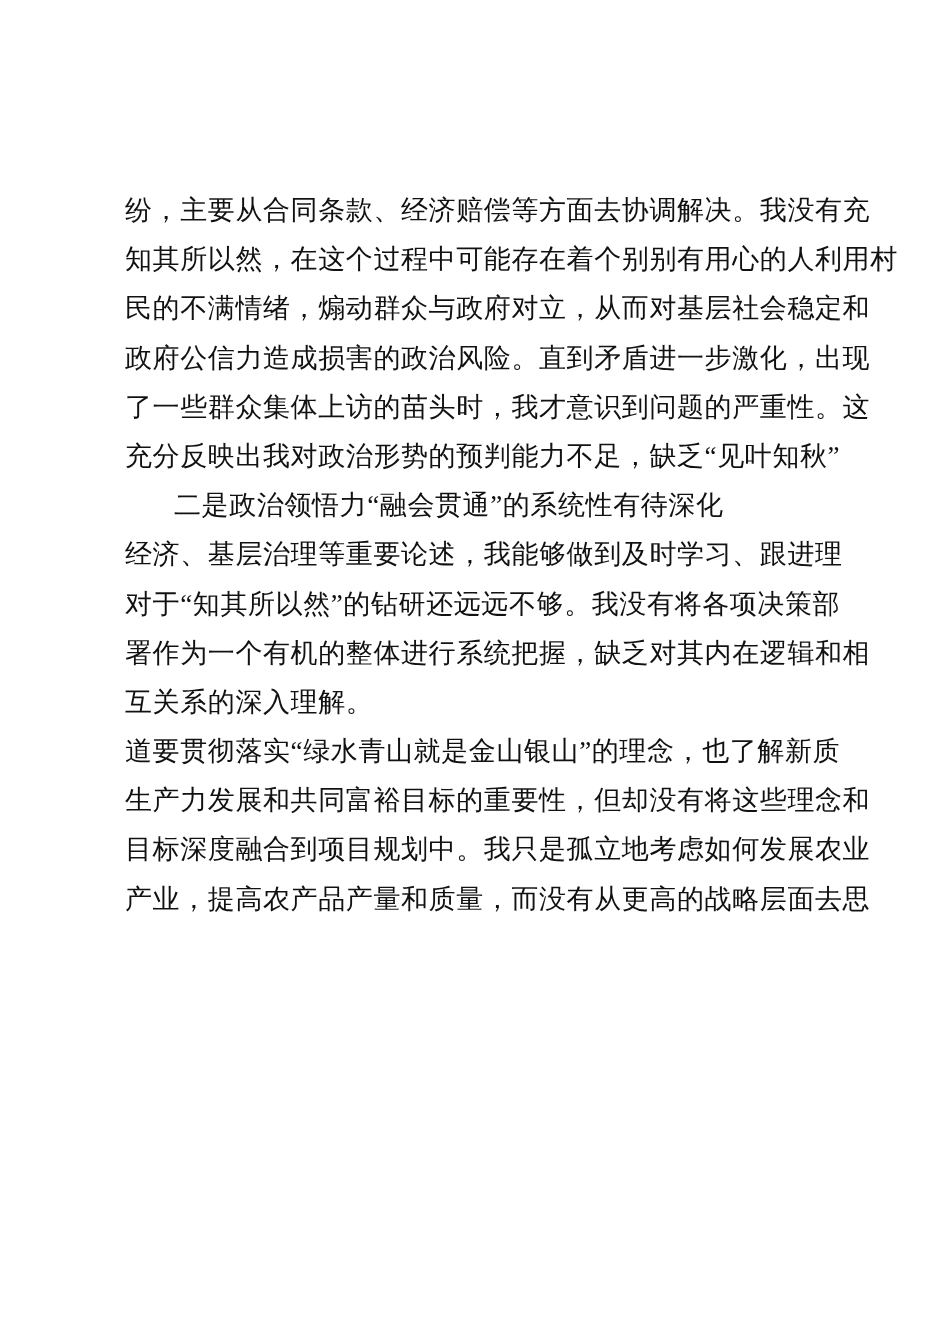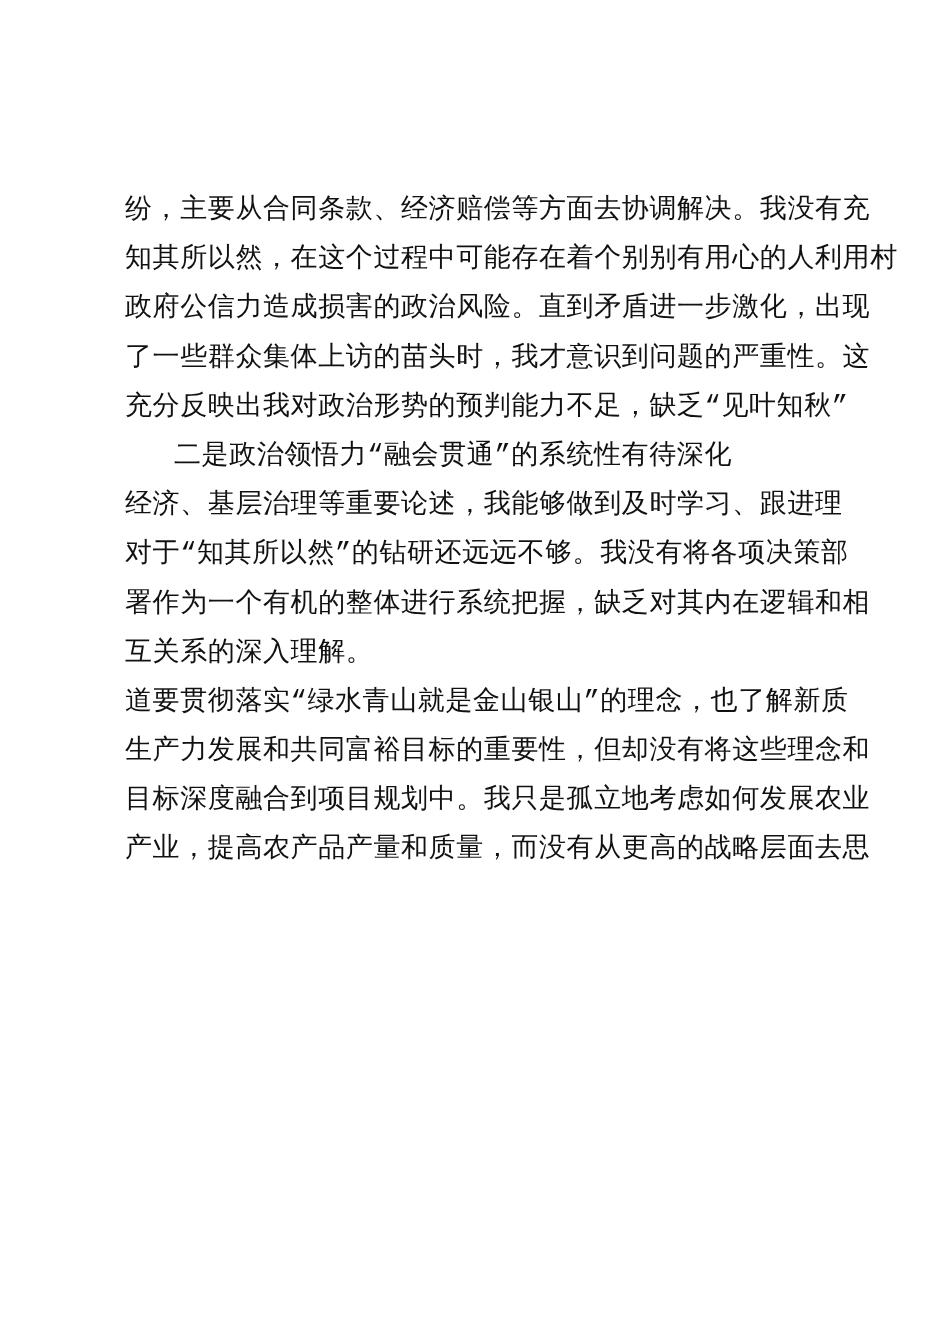--- a/index.html
+++ b/index.html
@@ -2,35 +2,36 @@
 <html><head>
 <meta charset="utf-8">
 <style>
   html, body { margin: 0; padding: 0; background: #ffffff; }
   body { width: 950px; height: 1344px; position: relative; overflow: hidden; }
   .page {
     position: absolute;
     left: 125px;
     top: 186px;
     width: 710px;
-    font-family: Liberation Mono, monospace;
+    font-family: Liberation Serif, serif;
     font-size: 27px;
     line-height: 49.2px;
     color: #111111;
     letter-spacing: 0.6px;
   }
   .line { white-space: nowrap; height: 49.2px; display: block; }
   .indent { padding-left: 49px; }
 </style>
 </head>
 <body>
 
 <div class="page">
   <span class="line">纷，主要从合同条款、经济赔偿等方面去协调解决。我没有充</span>
   <span class="line">知其所以然，在这个过程中可能存在着个别别有用心的人利用村</span>
+  <span class="line">民的不满情绪，煽动群众与政府对立，从而对基层社会稳定和</span>
   <span class="line">政府公信力造成损害的政治风险。直到矛盾进一步激化，出现</span>
   <span class="line">了一些群众集体上访的苗头时，我才意识到问题的严重性。这</span>
   <span class="line">充分反映出我对政治形势的预判能力不足，缺乏“见叶知秋”</span>
   <span class="line indent">二是政治领悟力“融会贯通”的系统性有待深化</span>
   <span class="line">经济、基层治理等重要论述，我能够做到及时学习、跟进理</span>
   <span class="line">对于“知其所以然”的钻研还远远不够。我没有将各项决策部</span>
   <span class="line">署作为一个有机的整体进行系统把握，缺乏对其内在逻辑和相</span>
   <span class="line">互关系的深入理解。</span>
   <span class="line">道要贯彻落实“绿水青山就是金山银山”的理念，也了解新质</span>
   <span class="line">生产力发展和共同富裕目标的重要性，但却没有将这些理念和</span>

